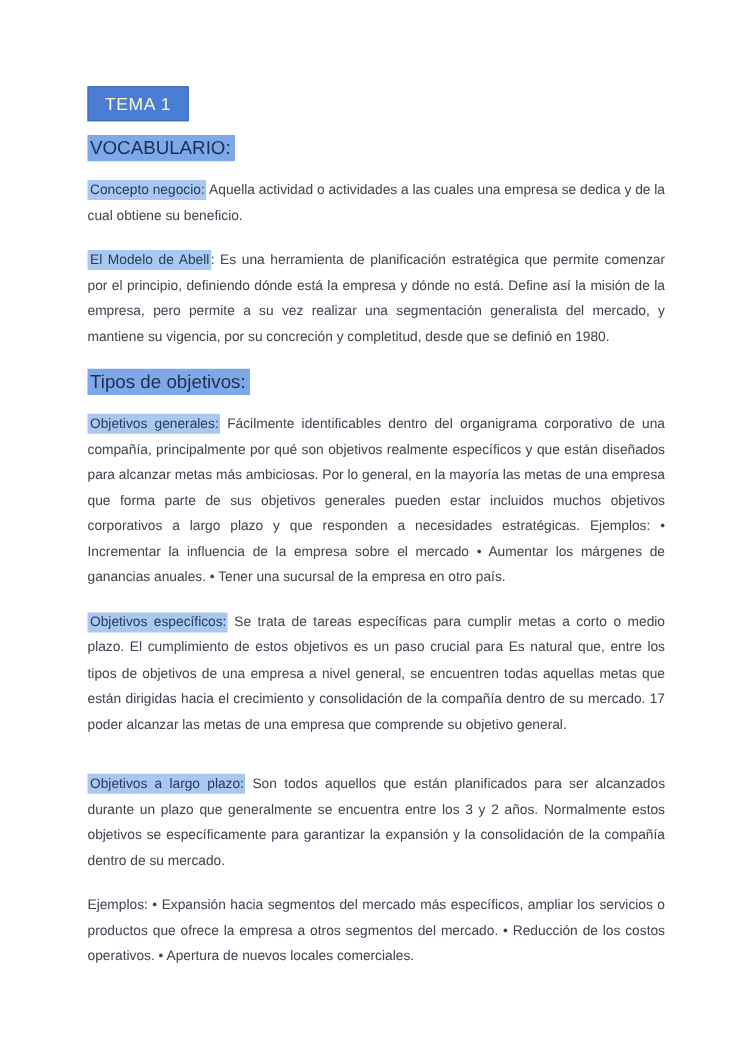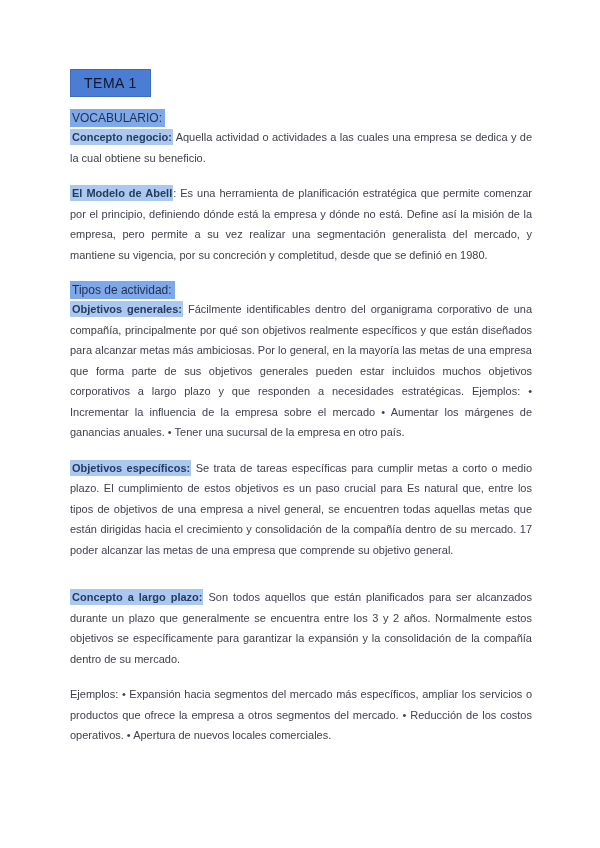--- a/index.html
+++ b/index.html
@@ -17,53 +17,52 @@
     box-sizing: border-box;
     width: 600px;
     height: 848px;
     padding: 69px 68px 40px 70px;
     background: #ffffff;
     color: #3f414e;
   }
   .title-chip {
     display: inline-block;
     background: #4a7dd3;
-    color: #0f172a;
+    color: #fef9c3;
     font-size: 14px;
     letter-spacing: 0.5px;
     padding: 5px 13px 5px 13px;
     margin-bottom: 11px;
     border: 1px solid #3d6cc0;
   }
   .section-label {
     display: inline-block;
     background: #7fa8e8;
     color: #1d2f52;
-    font-size: 12px;
+    font-size: 15px;
     padding: 2px 3px 2px 2px;
-    margin-bottom: 0;
+    margin-bottom: 13px;
   }
   .para {
     font-size: 11px;
     line-height: 20.5px;
     text-align: justify;
     color: #3f414e;
     margin: 0 0 15px 0;
   }
   .para.last-para {
     margin-bottom: 0;
   }
   .gap-top {
     margin-top: 27px;
   }
   .hl-term {
     background: #abc8f0;
     color: #253a5e;
     padding: 2px 1px 2px 2px;
-    font-weight: bold;
   }
   .term-suffix {
     color: #3f414e;
   }
 </style>
 </head>
 <body>
 
 <div class="page">
 
@@ -73,26 +72,26 @@
 
   <div>
     <span class="section-label">VOCABULARIO:</span>
   </div>
 
   <p class="para"><span class="hl-term">Concepto negocio:</span> <span>Aquella actividad o actividades a las cuales una empresa se dedica y de la cual obtiene su beneficio.</span></p>
 
   <p class="para"><span class="hl-term">El Modelo de Abell</span><span class="term-suffix">:</span> <span>Es una herramienta de planificación estratégica que permite comenzar por el principio, definiendo dónde está la empresa y dónde no está. Define así la misión de la empresa, pero permite a su vez realizar una segmentación generalista del mercado, y mantiene su vigencia, por su concreción y completitud, desde que se definió en 1980.</span></p>
 
   <div>
-    <span class="section-label">Tipos de actividad:</span>
+    <span class="section-label">Tipos de objetivos:</span>
   </div>
 
   <p class="para"><span class="hl-term">Objetivos generales:</span> <span>Fácilmente identificables dentro del organigrama corporativo de una compañía, principalmente por qué son objetivos realmente específicos y que están diseñados para alcanzar metas más ambiciosas. Por lo general, en la mayoría las metas de una empresa que forma parte de sus objetivos generales pueden estar incluidos muchos objetivos corporativos a largo plazo y que responden a necesidades estratégicas. Ejemplos: • Incrementar la influencia de la empresa sobre el mercado • Aumentar los márgenes de ganancias anuales. • Tener una sucursal de la empresa en otro país.</span></p>
 
   <p class="para"><span class="hl-term">Objetivos específicos:</span> <span>Se trata de tareas específicas para cumplir metas a corto o medio plazo. El cumplimiento de estos objetivos es un paso crucial para Es natural que, entre los tipos de objetivos de una empresa a nivel general, se encuentren todas aquellas metas que están dirigidas hacia el crecimiento y consolidación de la compañía dentro de su mercado. 17 poder alcanzar las metas de una empresa que comprende su objetivo general.</span></p>
 
 
 
-  <p class="para gap-top"><span class="hl-term">Concepto a largo plazo:</span> <span>Son todos aquellos que están planificados para ser alcanzados durante un plazo que generalmente se encuentra entre los 3 y 2 años. Normalmente estos objetivos se específicamente para garantizar la expansión y la consolidación de la compañía dentro de su mercado.</span></p>
+  <p class="para gap-top"><span class="hl-term">Objetivos a largo plazo:</span> <span>Son todos aquellos que están planificados para ser alcanzados durante un plazo que generalmente se encuentra entre los 3 y 2 años. Normalmente estos objetivos se específicamente para garantizar la expansión y la consolidación de la compañía dentro de su mercado.</span></p>
 
   <p class="para last-para"><span>Ejemplos: • Expansión hacia segmentos del mercado más específicos, ampliar los servicios o productos que ofrece la empresa a otros segmentos del mercado. • Reducción de los costos operativos. • Apertura de nuevos locales comerciales.</span></p>
 
 </div>
 
 </body></html>

